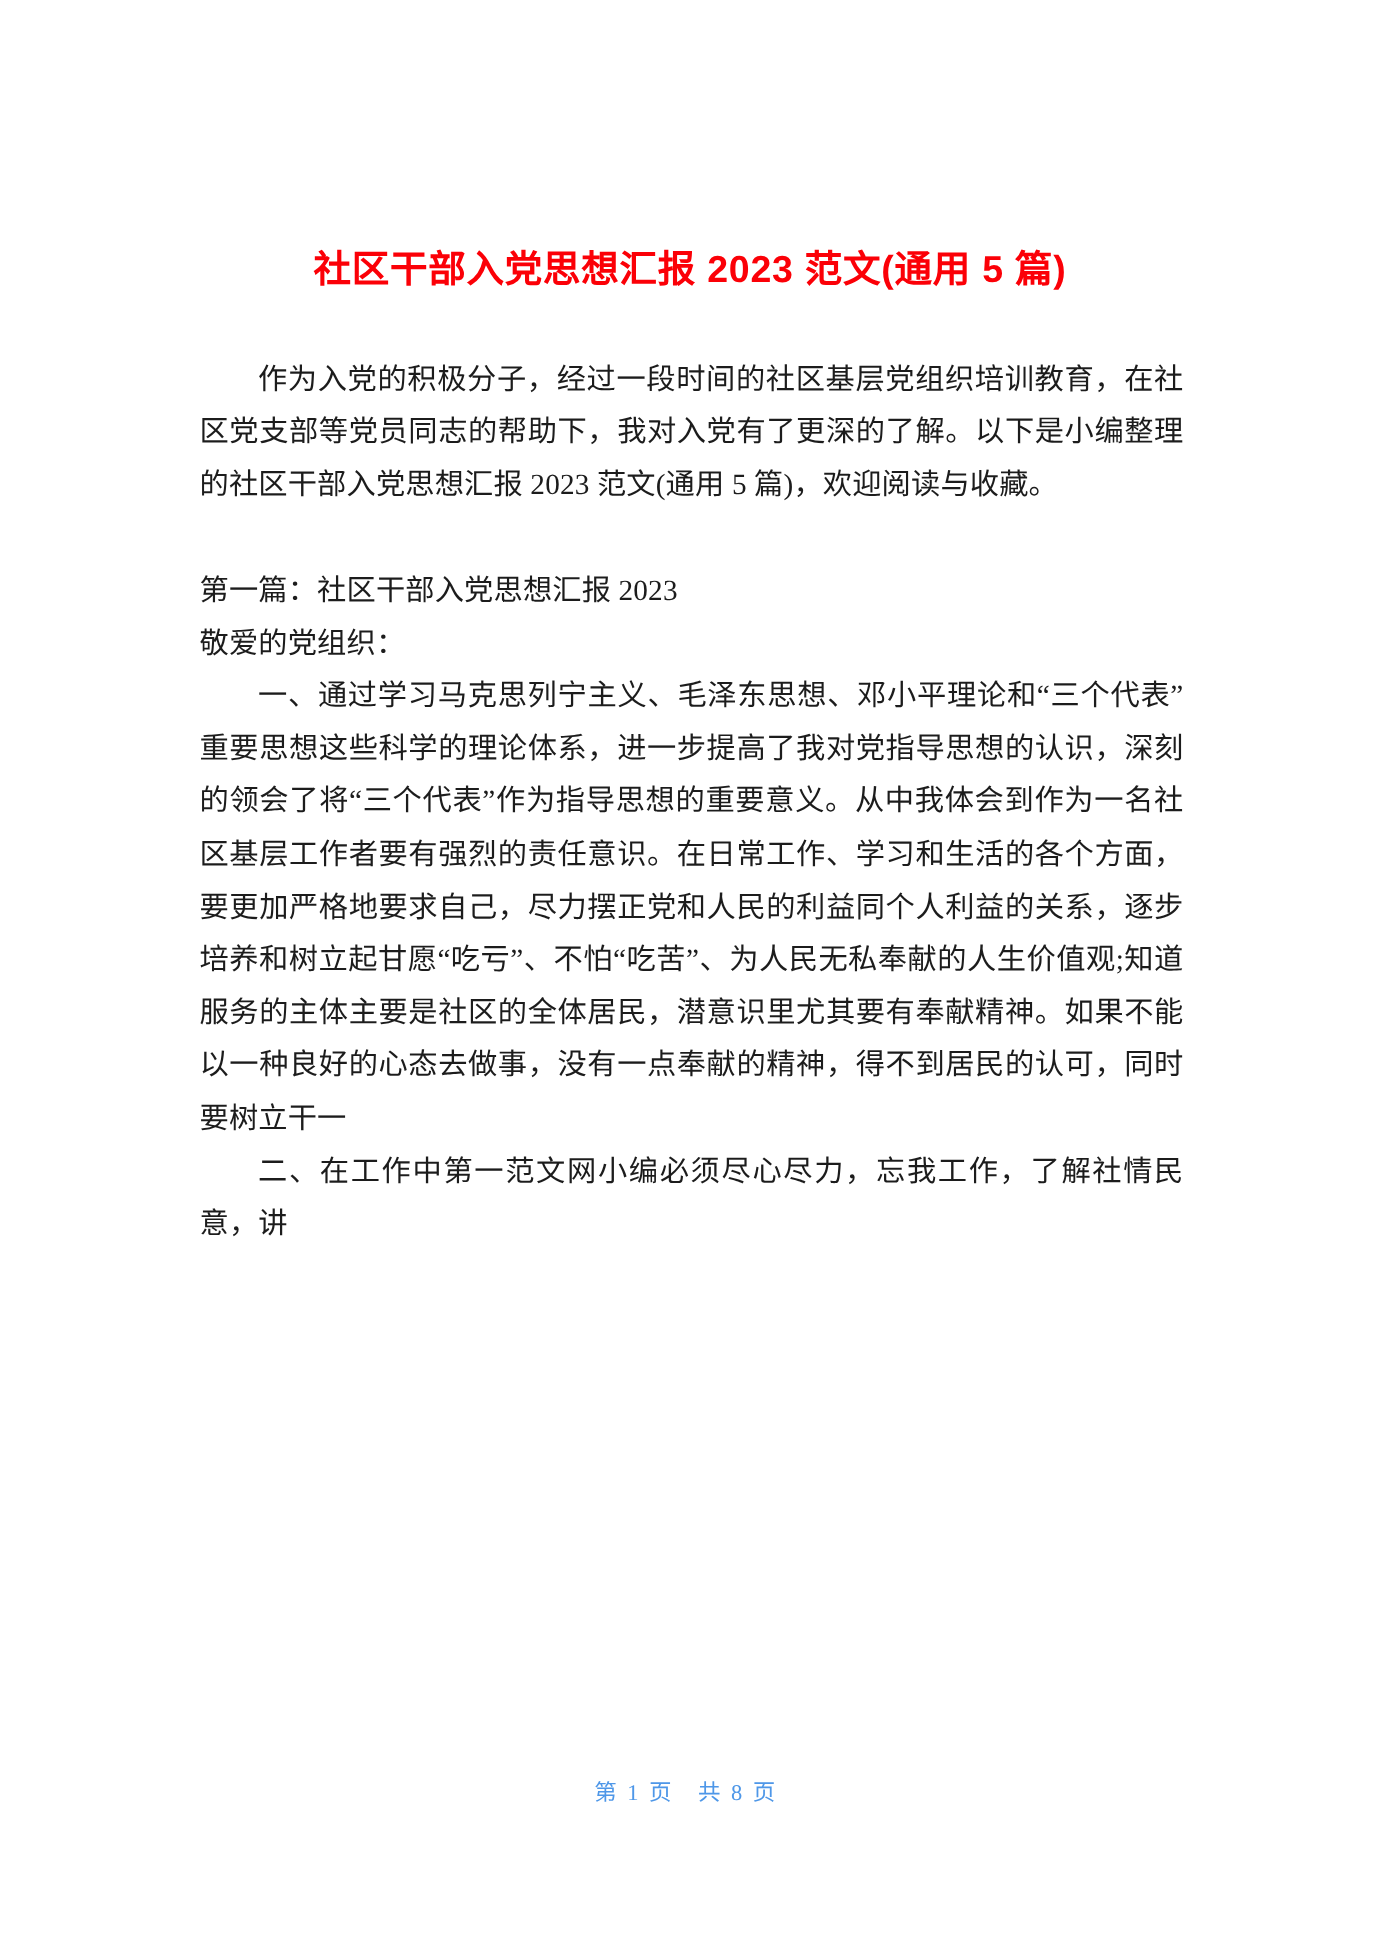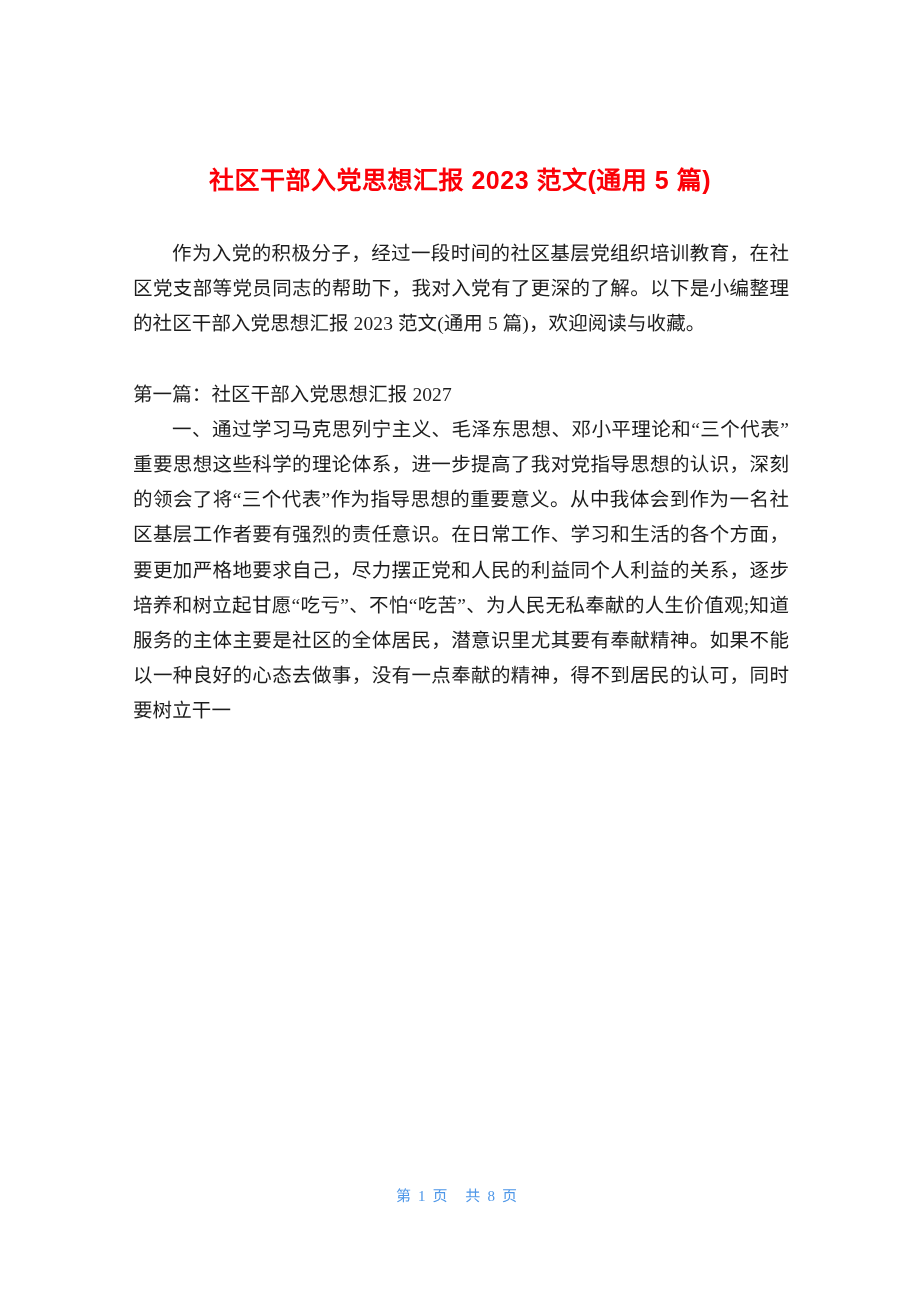--- a/index.html
+++ b/index.html
@@ -89,27 +89,29 @@
 <div class="page">
 
   <h1 class="doc-title">社区干部入党思想汇报 2023 范文(通用 5 篇)</h1>
 
   <div class="body-block">
 
     <p class="para indent">作为入党的积极分子，经过一段时间的社区基层党组织培训教育，在社区党支部等党员同志的帮助下，我对入党有了更深的了解。以下是小编整理的社区干部入党思想汇报 2023 范文(通用 5 篇)，欢迎阅读与收藏。</p>
 
     <div class="gap-lg"></div>
 
-    <p class="para">第一篇：社区干部入党思想汇报 2027</p>
+    <p class="para">第一篇：社区干部入党思想汇报 2023</p>
 
+    <p class="para">敬爱的党组织：</p>
 
 
     <p class="para indent">一、通过学习马克思列宁主义、毛泽东思想、邓小平理论和“三个代表”重要思想这些科学的理论体系，进一步提高了我对党指导思想的认识，深刻的领会了将“三个代表”作为指导思想的重要意义。从中我体会到作为一名社区基层工作者要有强烈的责任意识。在日常工作、学习和生活的各个方面，要更加严格地要求自己，尽力摆正党和人民的利益同个人利益的关系，逐步培养和树立起甘愿“吃亏”、不怕“吃苦”、为人民无私奉献的人生价值观;知道服务的主体主要是社区的全体居民，潜意识里尤其要有奉献精神。如果不能以一种良好的心态去做事，没有一点奉献的精神，得不到居民的认可，同时要树立干一</p>
 
 
+    <p class="para indent">二、在工作中第一范文网小编必须尽心尽力，忘我工作，了解社情民意，讲</p>
 
   </div>
 
   <div class="page-footer">
     <span class="fnum">第</span><span class="fnum">1</span><span class="fnum">页 共</span><span class="fnum">8</span><span class="fnum">页</span>
   </div>
 
 </div>
 
 </body></html>

